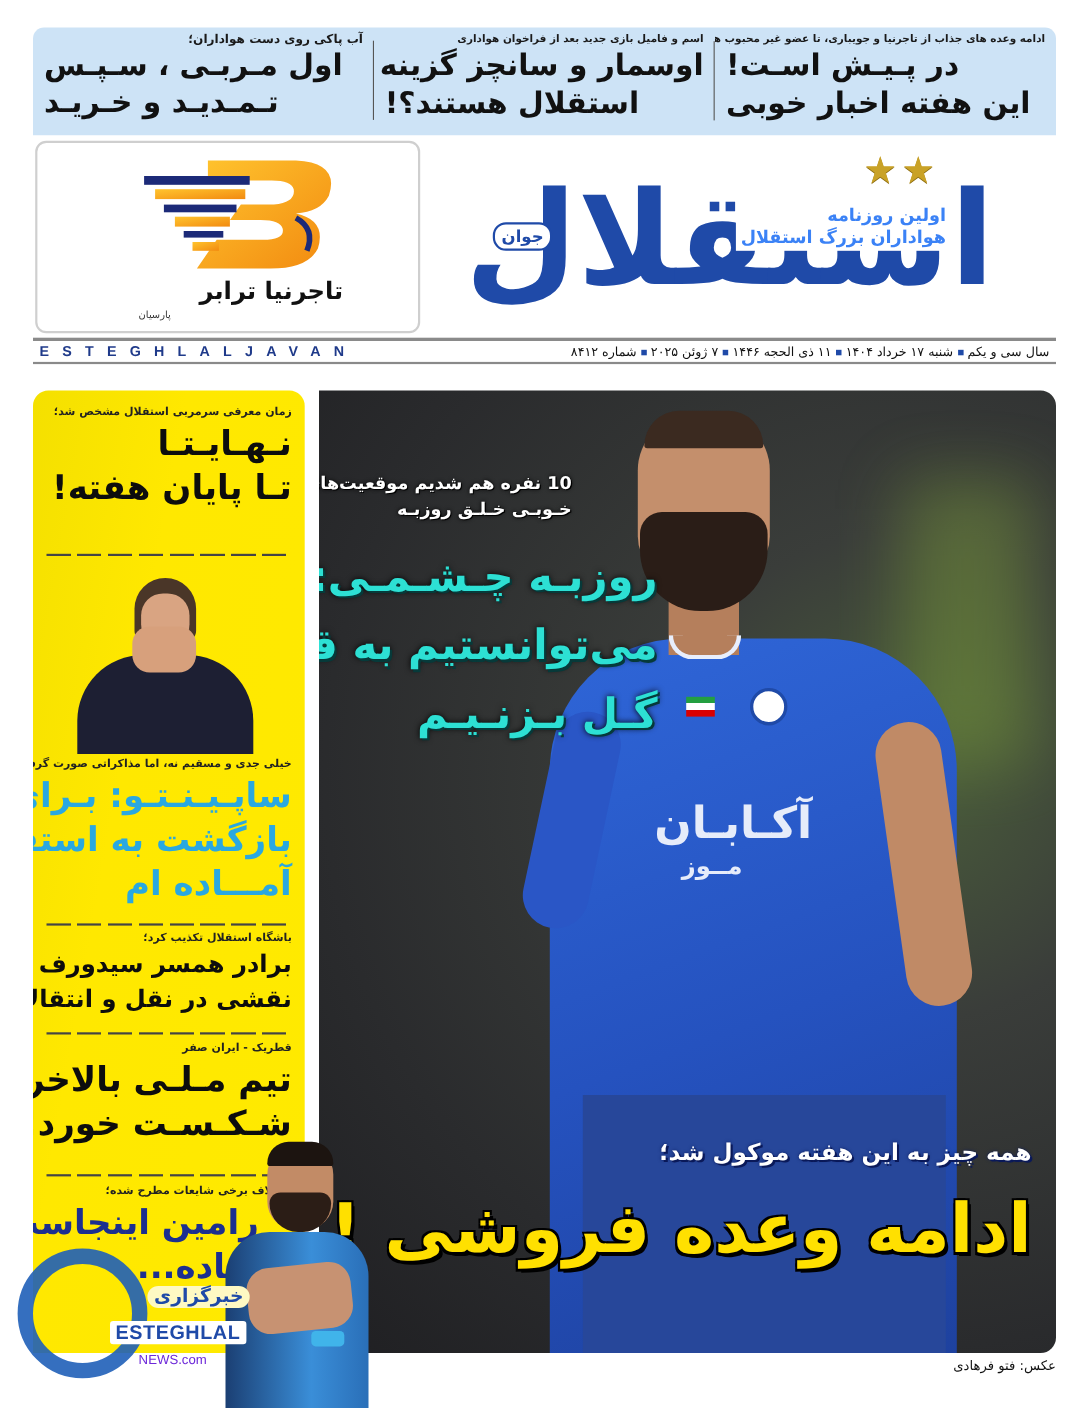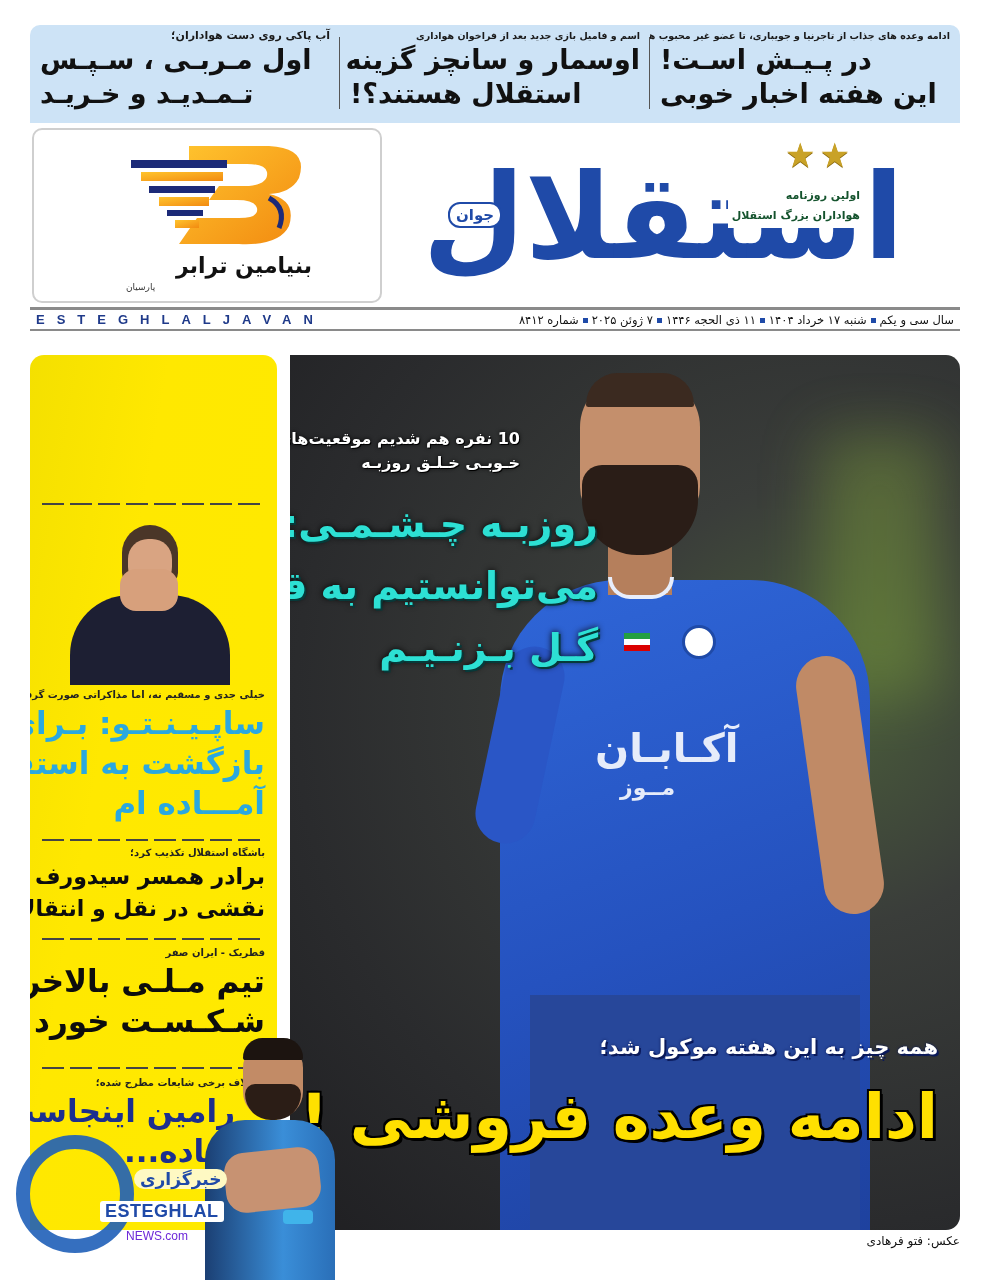--- a/index.html
+++ b/index.html
@@ -22,21 +22,21 @@
 
   
   .masthead { position: absolute; left: 440px; top: 132px; width: 520px; height: 168px; }
   .masthead .logo-word {
     position: absolute; right: 56px; top: 10px; font-size: 118px; font-weight: bold; color: #1f4aa8;
     letter-spacing: -6px; line-height: 150px; font-family: "DejaVu Sans", sans-serif;
   }
   .masthead .stars { position: absolute; right: 110px; top: 6px; display: flex; gap: 4px; direction: ltr; }
   .masthead .star { color: #c9a227; font-size: 34px; line-height: 34px; text-shadow: 0 1px 0 #8a6a10; }
   .masthead .tagline { position: absolute; right: 96px; top: 52px; text-align: right; background: #fff; padding: 2px 4px; }
-  .masthead .tagline div { font-size: 11px; font-weight: bold; color: #14532d; line-height: 20px; white-space: nowrap; }
+  .masthead .tagline div { font-size: 16px; font-weight: bold; color: #3b82f6; line-height: 20px; white-space: nowrap; }
   .masthead .javan {
     position: absolute; left: 8px; top: 70px; border: 2.5px solid #1f4aa8; border-radius: 12px; padding: 0 6px;
     font-size: 15px; font-weight: bold; color: #1f4aa8; background: #fff; line-height: 22px;
   }
 
   
   .ad-box {
     position: absolute; left: 32px; top: 128px; width: 350px; height: 175px;
     border: 2px solid #cfcfcf; border-radius: 10px; background: #fff;
   }
@@ -183,32 +183,37 @@
     </defs>
     <path d="M70 8 H150 Q190 10 180 40 Q172 55 150 56 Q178 62 170 88 Q160 108 120 106 H60 L78 80 H120 Q140 80 138 70 Q136 62 118 62 H90 L100 48 H130 Q150 46 148 34 Q146 26 128 26 H70 Z" fill="url(#og)"></path>
     <rect x="12" y="22" width="96" height="8" fill="#1c2a78"></rect>
     <rect x="22" y="34" width="82" height="9" fill="url(#og)"></rect>
     <rect x="30" y="48" width="66" height="7" fill="#1c2a78"></rect>
     <rect x="40" y="59" width="50" height="9" fill="url(#og)"></rect>
     <rect x="48" y="72" width="36" height="6" fill="#1c2a78"></rect>
     <rect x="56" y="82" width="24" height="8" fill="url(#og)"></rect>
     <path d="M150 60 Q168 70 160 90" stroke="#1c2a78" stroke-width="5" fill="none"></path>
   </svg>
-  <div class="ad-name">بنیامین ترابر</div>
+  <div class="ad-name">تاجرنیا ترابر</div>
   <div class="ad-sub">پارسیان</div>
 </div>
 
 <div class="datebar">
   <div class="dateline">
     <span>سال سی و یکم</span><span class="sep"></span><span>شنبه ۱۷ خرداد ۱۴۰۴</span><span class="sep"></span><span>۱۱ ذی الحجه ۱۴۴۶</span><span class="sep"></span><span>۷ ژوئن ۲۰۲۵</span><span class="sep"></span><span>شماره ۸۴۱۲</span>
   </div>
   <div class="brand-en">ESTEGHLALJAVAN</div>
 </div>
 
 <div class="sidebar">
+  <div class="sb-block" style="top:12px">
+    <div class="sb-kicker">زمان معرفی سرمربی استقلال مشخص شد؛</div>
+    <div class="sb-head">نـهـایـتـا</div>
+    <div class="sb-head">تـا پایان هفته!</div>
+  </div>
   <div class="dash-sep" style="top:148px"></div>
 
   <div class="coach-photo">
     <div class="coach-chair"></div>
     <div class="coach-body"></div>
     <div class="coach-hair"></div>
     <div class="coach-face"></div>
     <div class="coach-hands"></div>
   </div>
 

